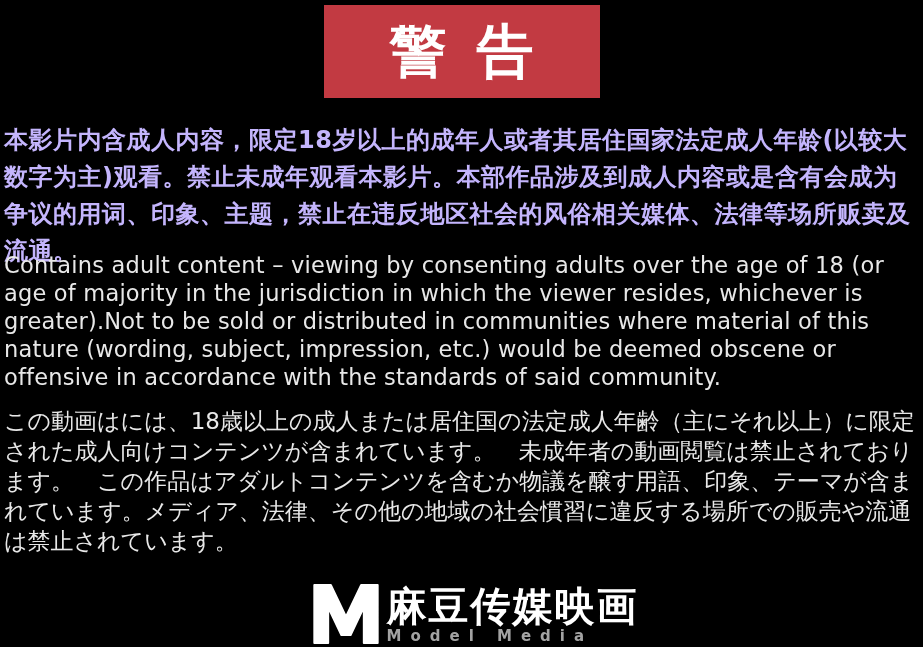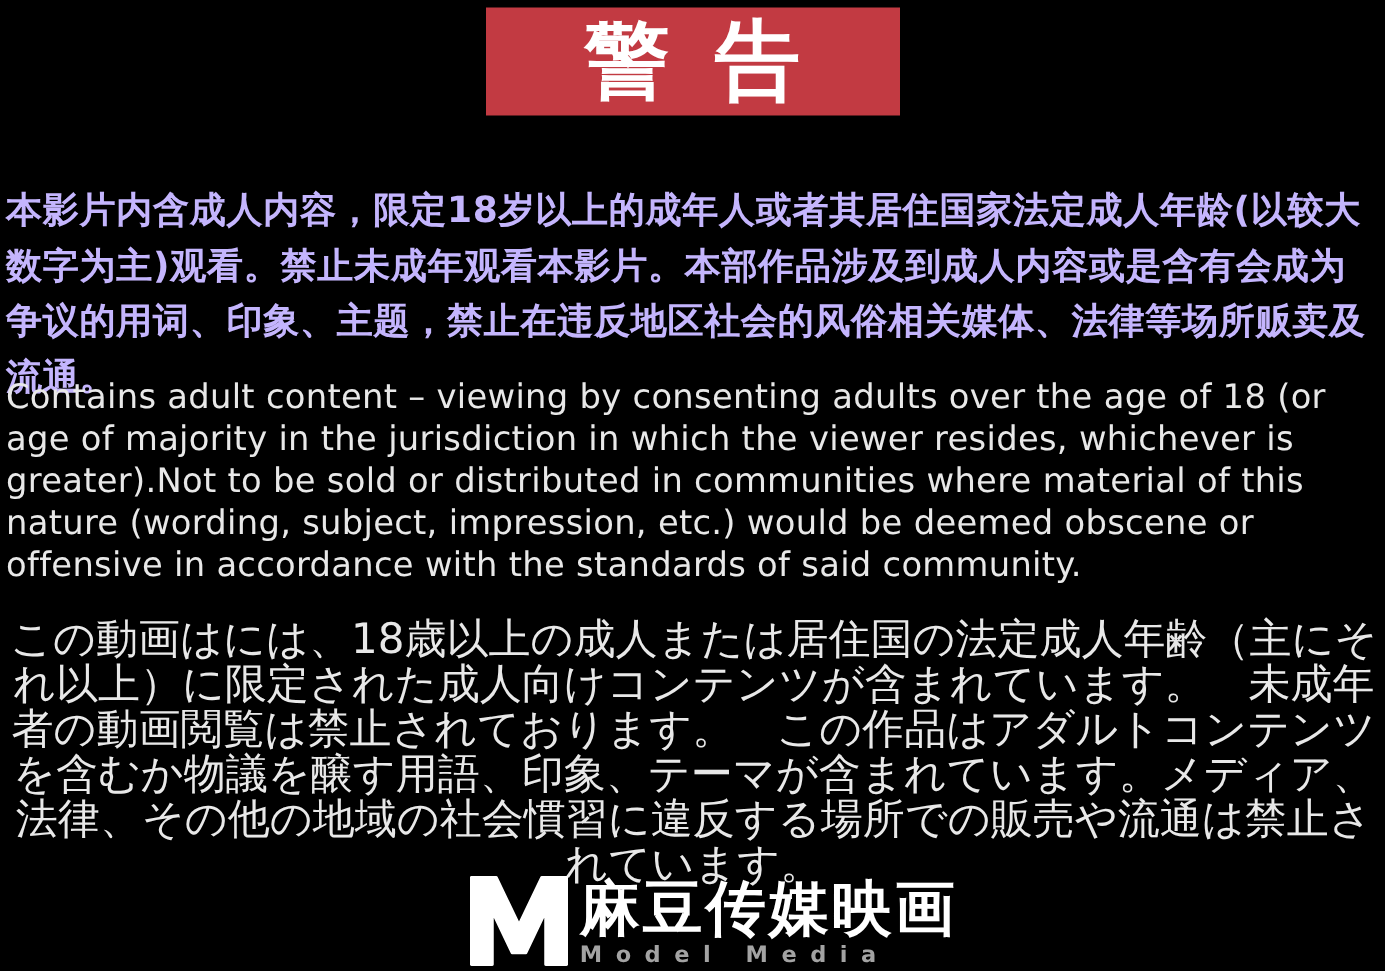--- a/index.html
+++ b/index.html
@@ -14,21 +14,21 @@
     background: #000000;
     overflow: hidden;
     font-family: "DejaVu Sans", "Liberation Sans", sans-serif;
   }
   .banner {
     position: absolute;
     top: 5px;
     left: 50%;
     transform: translateX(-50%);
     width: 276px;
-    height: 72px;
+    height: 93px;
     background: #c23a42;
     display: flex;
     align-items: center;
     justify-content: center;
   }
   .banner-title {
     color: #ffffff;
     font-size: 57px;
     font-weight: bold;
     letter-spacing: 30px;
@@ -53,25 +53,24 @@
   .en {
     top: 228px;
     font-size: 22.5px;
     font-weight: normal;
     line-height: 28px;
     letter-spacing: 0.2px;
     color: #e8e8e8;
   }
   .ja {
     top: 383px;
-    font-size: 28px;
+    font-size: 23px;
     font-weight: normal;
     line-height: 30px;
     color: #e8e8e8;
-    text-align: center;
   }
   .logo {
     position: absolute;
     left: 50%;
     bottom: 2px;
     transform: translateX(-50%);
     display: flex;
     align-items: flex-end;
     gap: 8px;
     padding-left: 28px;

